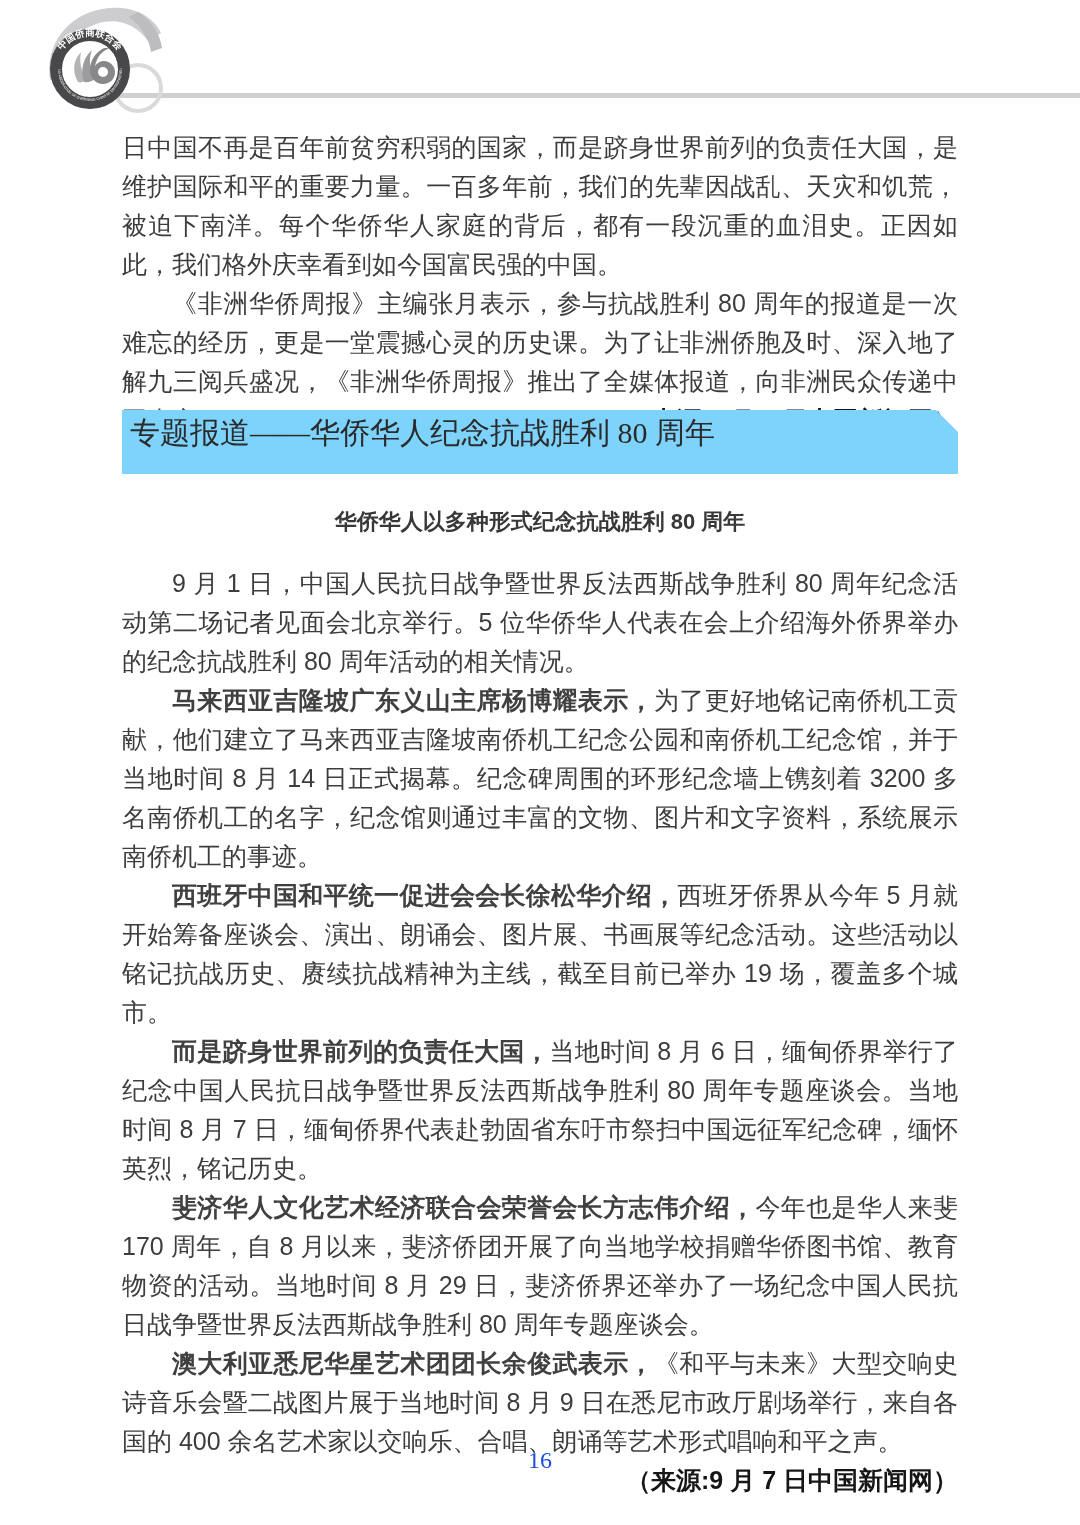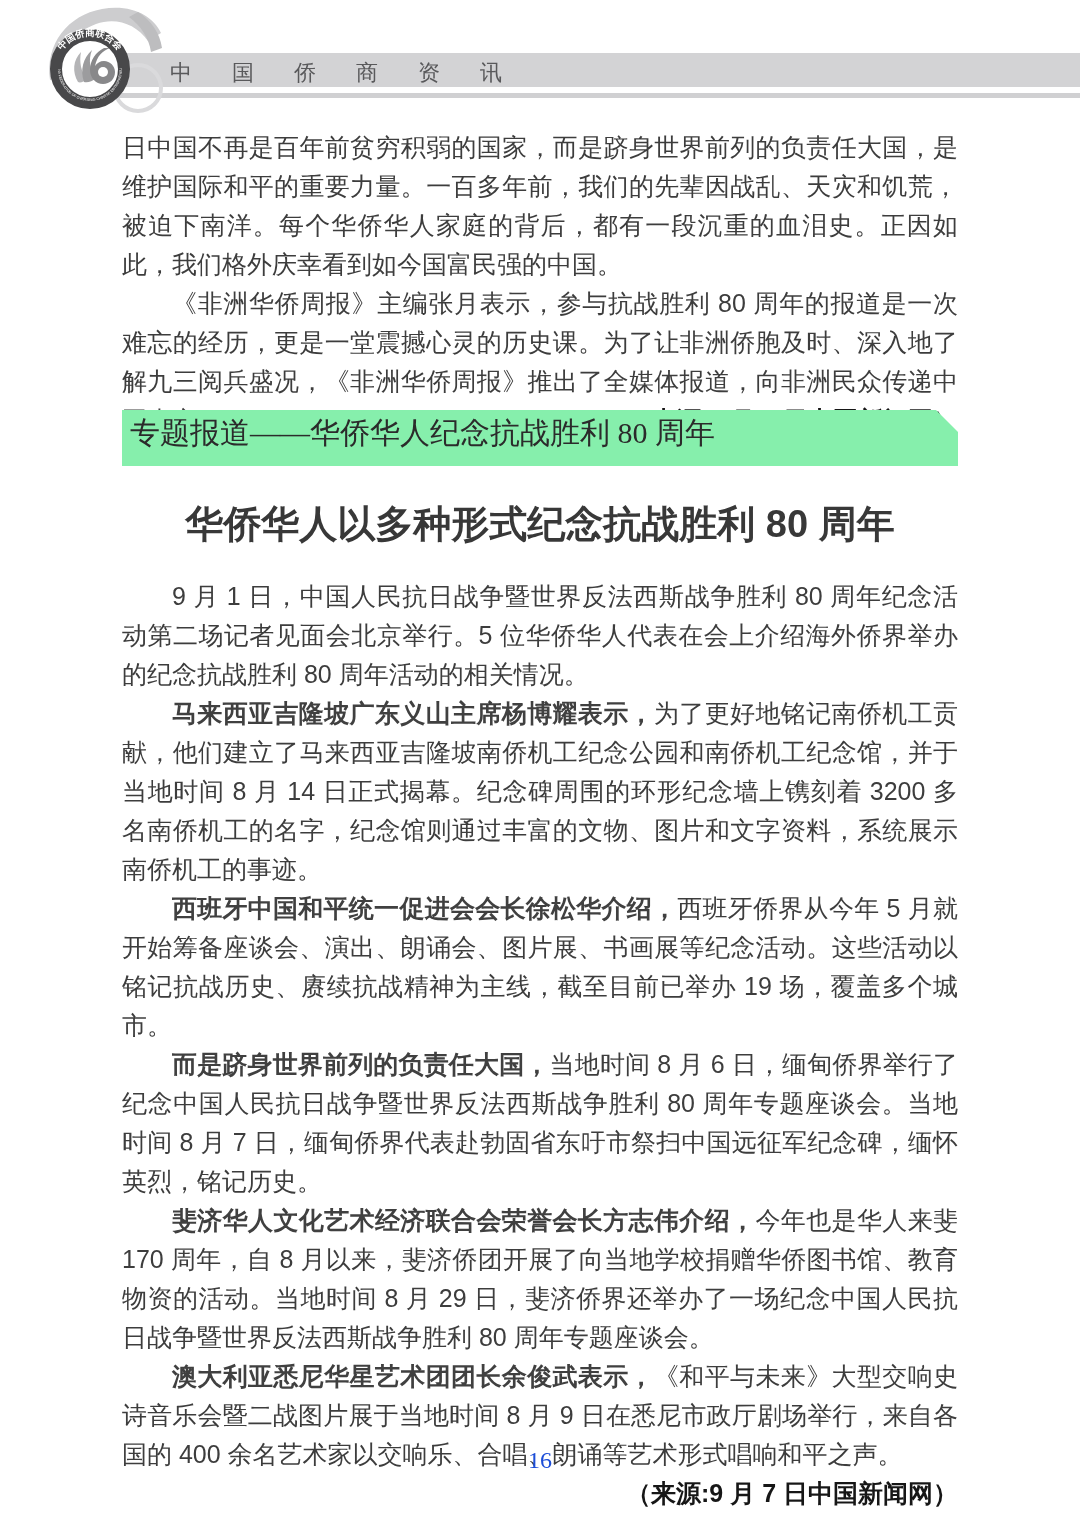--- a/index.html
+++ b/index.html
@@ -16,41 +16,38 @@
   
   .lead-article{position:absolute;left:122px;width:836px;top:128px;}
   .body-p{margin:0;font-size:25px;line-height:39px;color:#3d3d3d;
           text-align:justify;text-indent:2em;}
   .body-p.no-indent{text-indent:0;}
   .body-p b{color:#404040;}
   .source{float:right;font-weight:bold;color:#161616;}
 
   
   .special{position:absolute;left:122px;width:836px;top:410px;}
-  .banner{height:56px;line-height:46px;background:#86efac;
+  .banner{height:64px;line-height:46px;background:#7dd3fc;
           clip-path:polygon(0 0,calc(100% - 22px) 0,100% 22px,100% 100%,0 100%);
           font-family:"Liberation Serif","DejaVu Serif",serif;
           font-size:30px;color:#2b2b2b;padding-left:8px;box-sizing:border-box;
           white-space:nowrap;overflow:hidden;}
-  .article-title{margin:33px 0 27px 0;text-align:center;font-size:38px;
+  .article-title{margin:33px 0 27px 0;text-align:center;font-size:22px;
                  font-weight:bold;color:#383838;}
 
   
   .page-number{position:absolute;left:0;right:0;top:1447px;text-align:center;
                font-family:"Liberation Serif","DejaVu Serif",serif;
                font-size:24px;color:#1d4ed8;}
 </style>
 </head>
 <body>
 
 <div class="page">
 
-  <div class="masthead-bar">
-    <div class="masthead-text">中国侨商资讯</div>
-  </div>
   <div class="masthead-rule"></div>
 
   <div class="logo">
     <svg width="132" height="122" viewBox="0 0 132 122">
 
       <path d="M10,78 C5,42 28,13 62,7 C92,2 113,14 121,31 L108,39 C96,22 76,15 56,22 C34,30 20,50 22,75 Z" fill="#cdcdcf"></path>
       <path d="M98,10 C111,18 120,31 122,46 L111,50 C109,36 101,24 89,15 Z" fill="#bdbdbf"></path>
 
       <circle cx="98" cy="86" r="23" fill="none" stroke="#dadadc" stroke-width="4"></circle>
 

